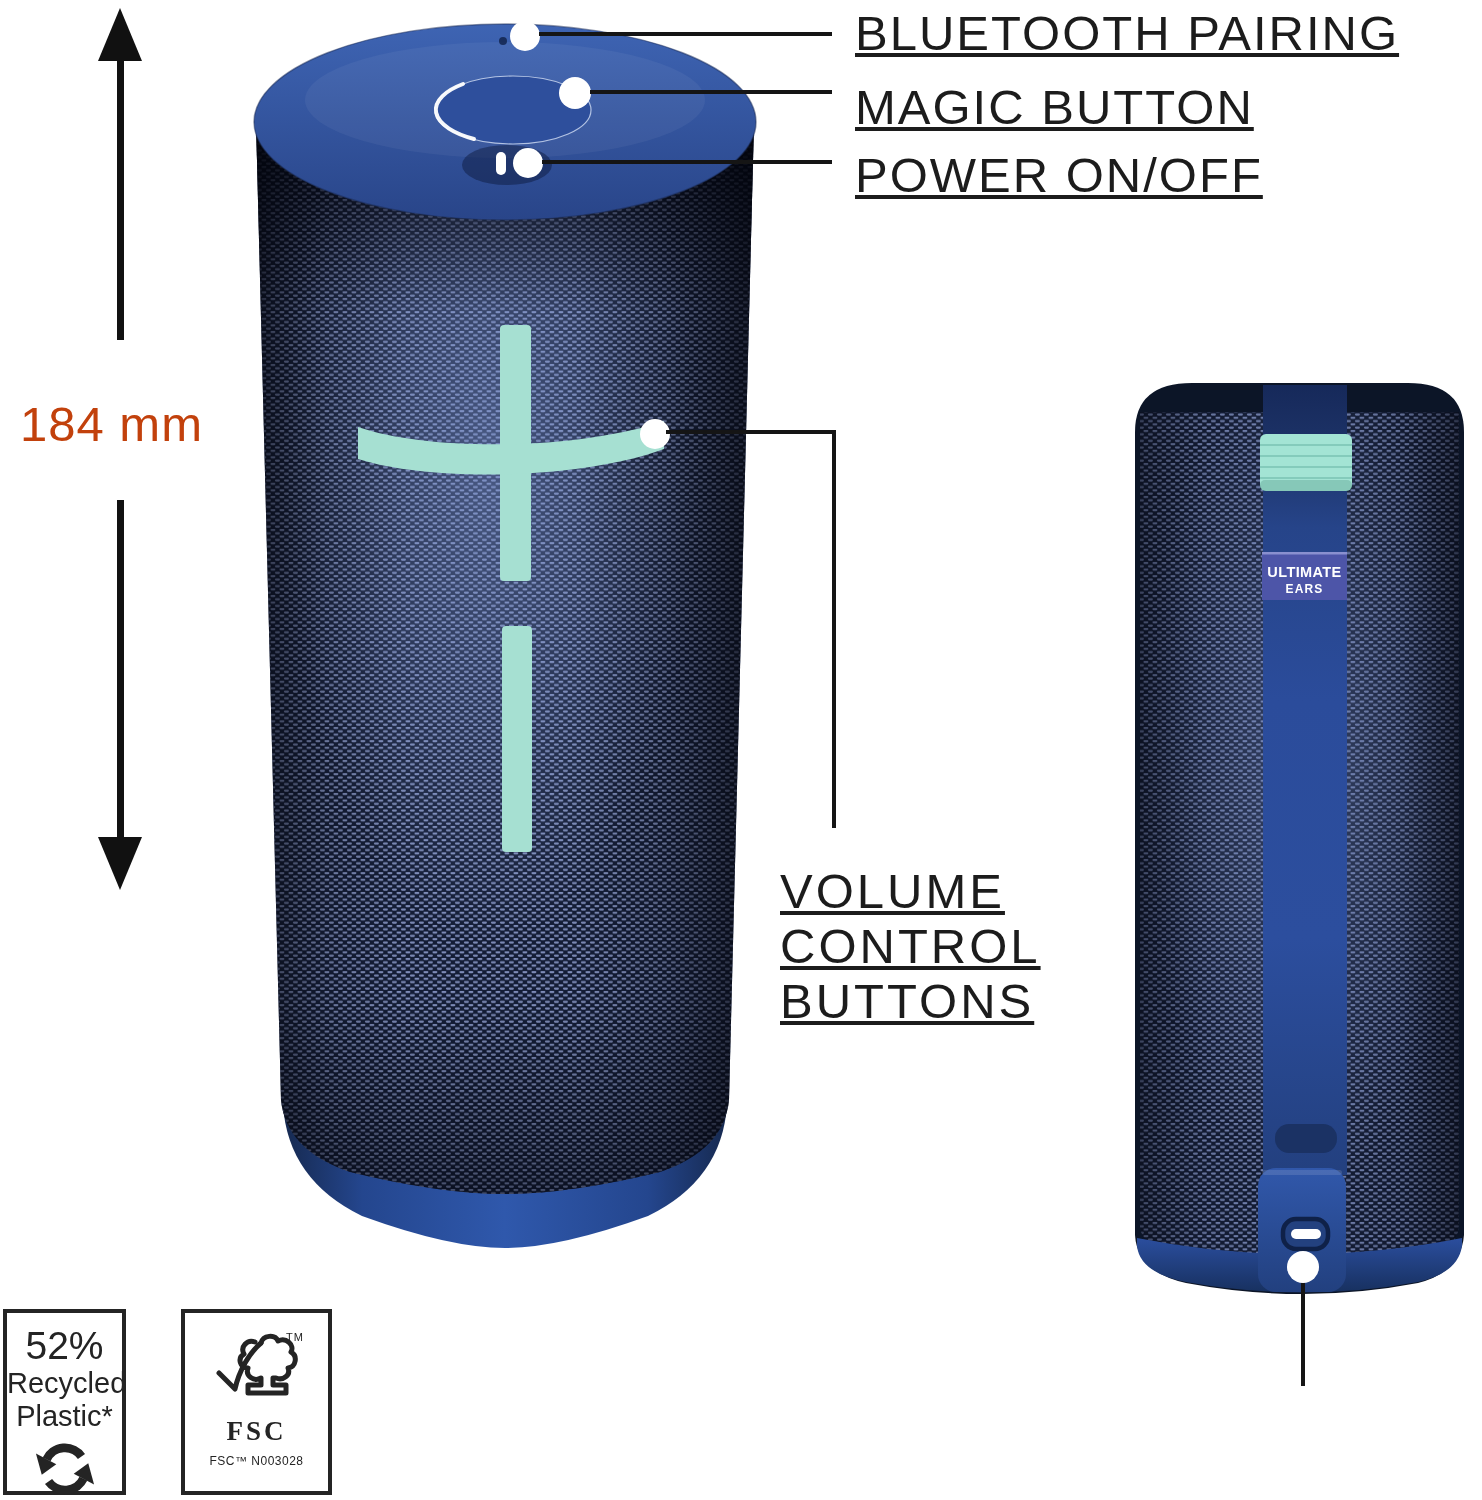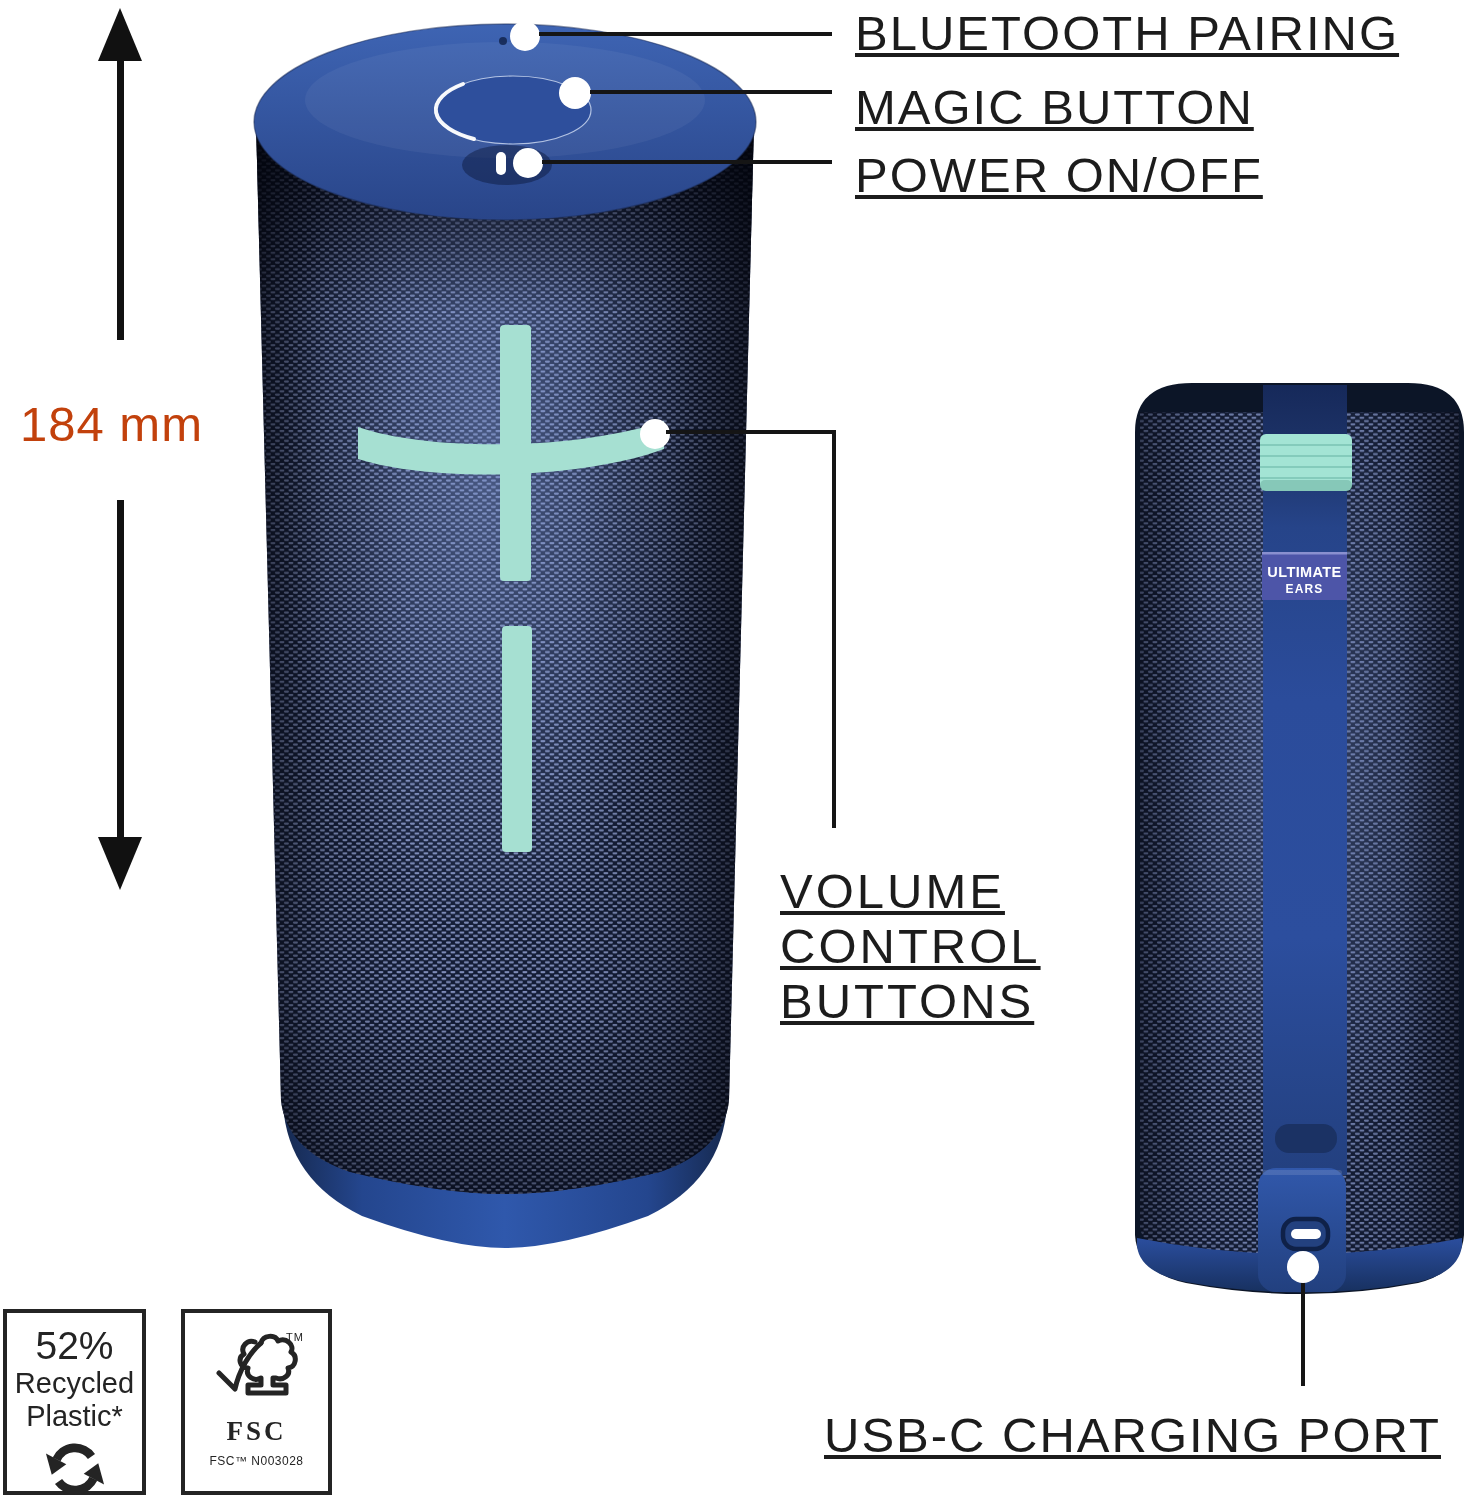--- a/index.html
+++ b/index.html
@@ -236,23 +236,22 @@
   <div class="callout-label" style="left:855px;top:8px;">BLUETOOTH PAIRING</div>
   <div class="callout-label" style="left:855px;top:67px;margin-top:15px;">MAGIC BUTTON</div>
   <div class="callout-label" style="left:855px;top:150px;">POWER ON/OFF</div>
 
   <div style="position:absolute;left:780px;top:864px;">
     <div class="callout-label volume-label" style="position:static;">VOLUME</div>
     <div class="callout-label volume-label" style="position:static;">CONTROL</div>
     <div class="callout-label volume-label" style="position:static;">BUTTONS</div>
   </div>
 
-  <div class="callout-label" style="left:824px;top:1410px;">USB-C CHARGING PORT</div>
-
-  <div class="badge-box" style="left:3px;top:1309px;width:143px;height:186px;">
+
+  <div class="badge-box" style="left:3px;top:1309px;width:123px;height:186px;">
     <div class="pct">52%</div>
     <div class="mat">Recycled</div>
     <div class="mat">Plastic*</div>
     <svg width="62" height="62" viewBox="0 0 64 64" style="margin-top:5px;">
       <path d="M 49,19 A 21 21 0 0 0 13,22" fill="none" stroke="#242424" stroke-width="9"></path>
       <polygon points="2,16 8,38 23,27" fill="#242424"></polygon>
       <path d="M 15,45 A 21 21 0 0 0 51,42" fill="none" stroke="#242424" stroke-width="9"></path>
       <polygon points="62,48 56,26 41,37" fill="#242424"></polygon>
     </svg>
   </div>

